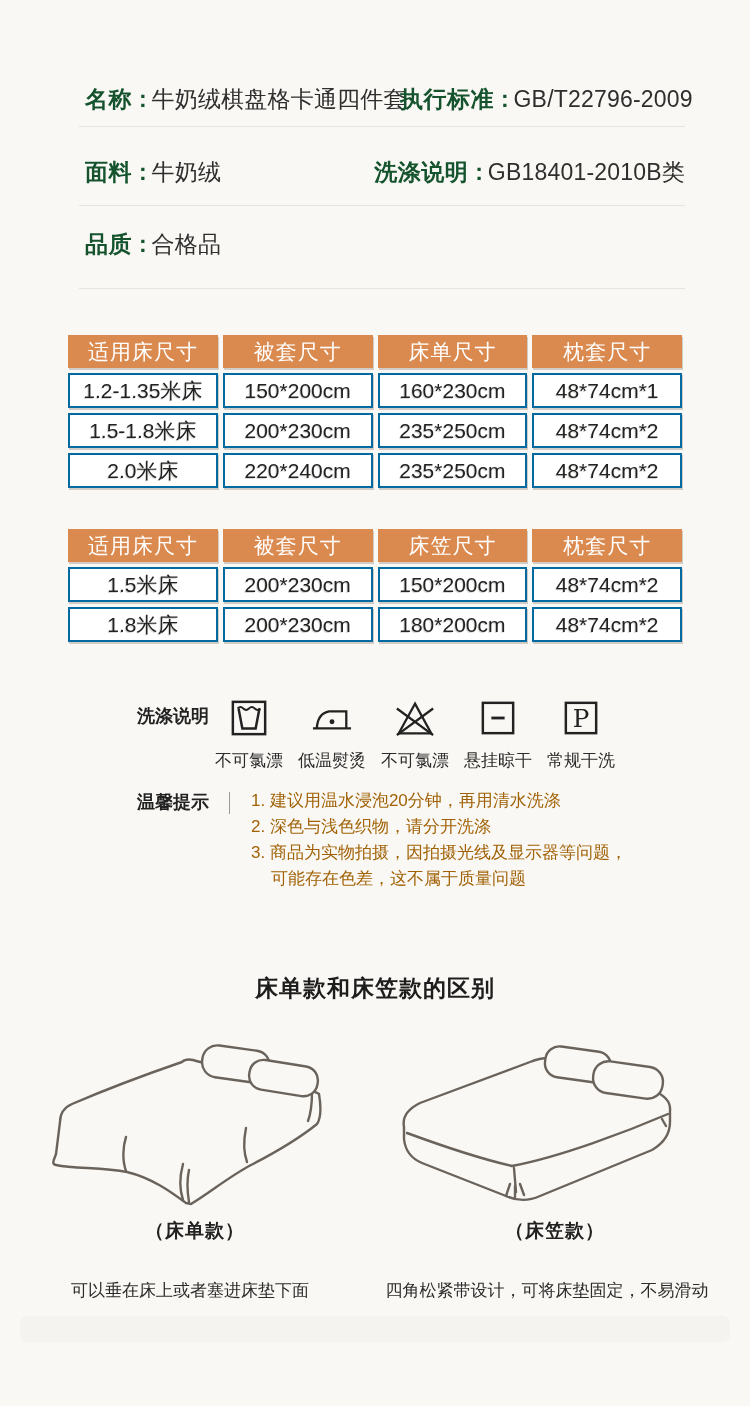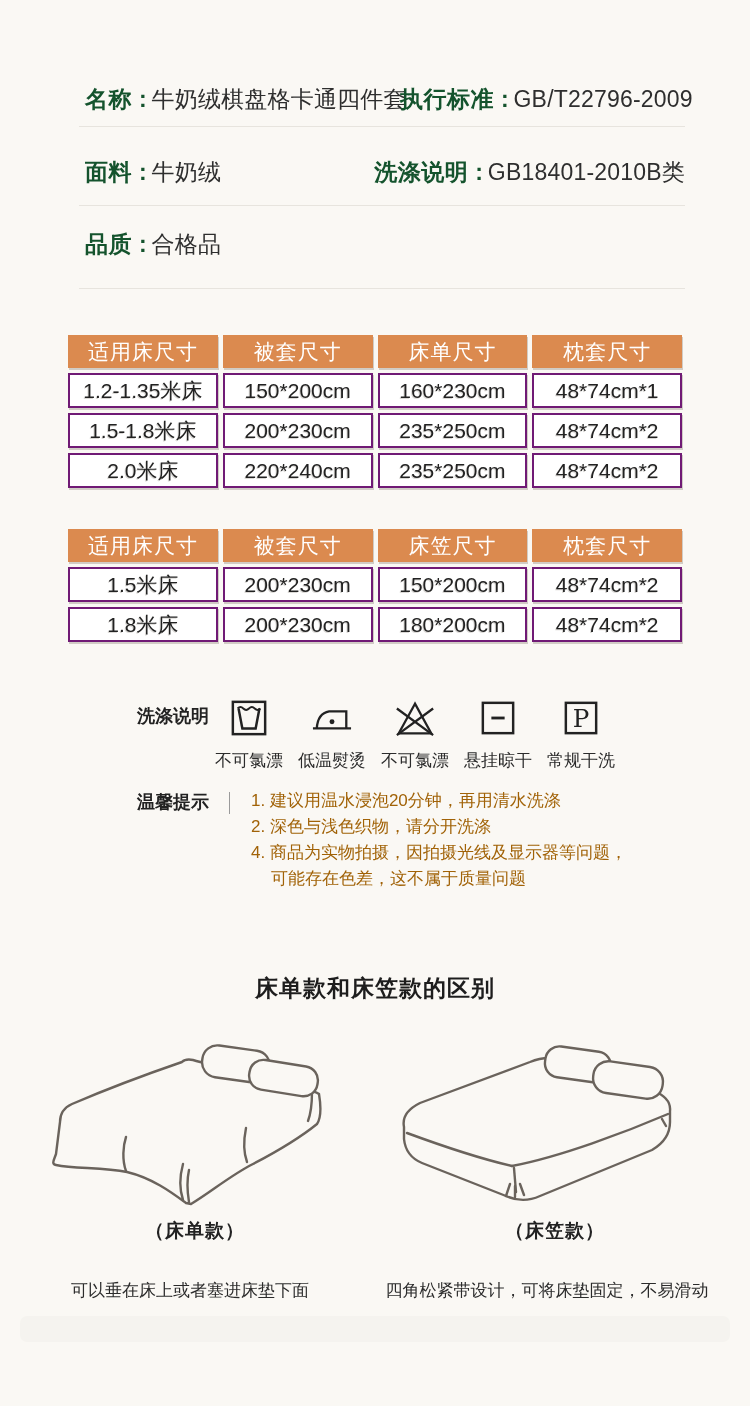--- a/index.html
+++ b/index.html
@@ -9,21 +9,21 @@
   
   .spec-row{position:absolute;left:85px;width:600px;display:flex;}
   .spec-pair{display:flex;align-items:baseline;white-space:nowrap;}
   .spec-label{font-weight:bold;color:#14532d;font-size:23px;letter-spacing:.5px;}
   .spec-value{color:#2e2e2e;font-size:23px;font-stretch:condensed;letter-spacing:.2px;}
   .divider{position:absolute;left:79px;width:606px;height:1px;background:#e7e4de;}
 
   
   table.size-table{position:absolute;left:63px;width:624px;border-collapse:separate;border-spacing:5px 5px;table-layout:fixed;}
   table.size-table th{background:#db8a4f;color:#fff;font-size:21px;font-weight:normal;height:31px;letter-spacing:1px;box-shadow:1px 2px 0 rgba(160,150,140,.45);}
-  table.size-table td{background:#fff;border:2px solid #701a75;color:#222;font-size:21px;text-align:center;height:29px;box-shadow:1px 2px 0 rgba(160,150,140,.45);text-shadow:-1px 1px 0 rgba(190,186,180,.55);}
+  table.size-table td{background:#fff;border:2px solid #0369a1;color:#222;font-size:21px;text-align:center;height:29px;box-shadow:1px 2px 0 rgba(160,150,140,.45);text-shadow:-1px 1px 0 rgba(190,186,180,.55);}
 
   
   .wash-label{position:absolute;left:137px;top:704px;font-weight:bold;font-size:18px;color:#222;}
   .wash-items{position:absolute;left:212px;top:697px;display:flex;}
   .wash-item{width:74px;margin-right:9px;display:flex;flex-direction:column;align-items:center;}
   .wash-ico{height:42px;display:flex;align-items:center;justify-content:center;}
   .wash-cap{margin-top:10px;font-size:17px;color:#2b2b2b;white-space:nowrap;}
 
   
   .tips-label{position:absolute;left:137px;top:790px;font-weight:bold;font-size:18px;color:#222;}
@@ -172,21 +172,21 @@
       </span>
       <span class="wash-cap">常规干洗</span>
     </div>
   </div>
 
   <div class="tips-label">温馨提示</div>
   <div class="tips-vbar"></div>
   <div class="tips-list">
     <div class="tips-line">1. 建议用温水浸泡20分钟，再用清水洗涤</div>
     <div class="tips-line">2. 深色与浅色织物，请分开洗涤</div>
-    <div class="tips-line">4. 商品为实物拍摄，因拍摄光线及显示器等问题，</div>
+    <div class="tips-line">3. 商品为实物拍摄，因拍摄光线及显示器等问题，</div>
     <div class="tips-line indent">可能存在色差，这不属于质量问题</div>
   </div>
 
   <div class="cmp-title">床单款和床笠款的区别</div>
 
   <svg class="bed-svg" style="left:30px;top:1032px;" viewBox="0 0 330 180">
     <g fill="none" stroke="#6a635c" stroke-width="2.4" stroke-linecap="round" stroke-linejoin="round">
       <path d="M152,30 C120,41 70,60 42,72 C33,76 30,82 30,90 L26,122 C24,128 21,132 26,133 C45,137 72,135 97,140 C122,146 141,160 156,171 L161,172 C181,160 201,143 223,132 C246,120 271,105 287,92 C291,86 291,74 289,62 C280,55 200,38 163,28 C158,27 154,28 152,30 Z" fill="#faf8f4"></path>
       <path d="M96,139 C92,128 93,114 96,105"></path>
       <path d="M153,168 C149,156 150,143 153,132"></path>

